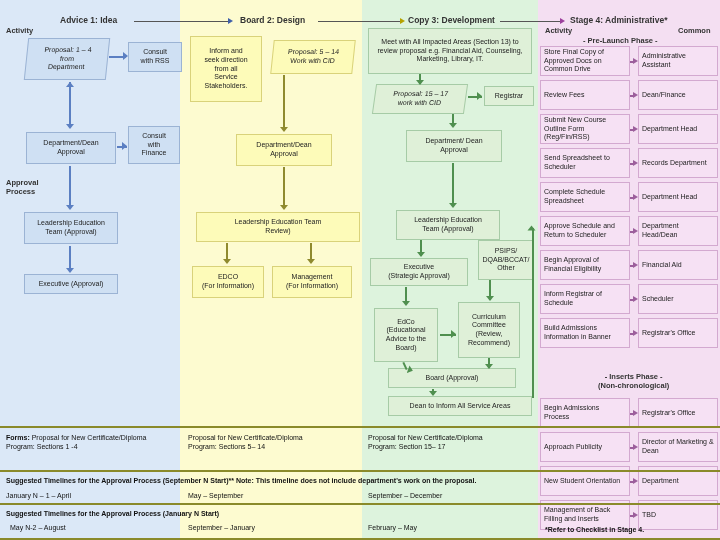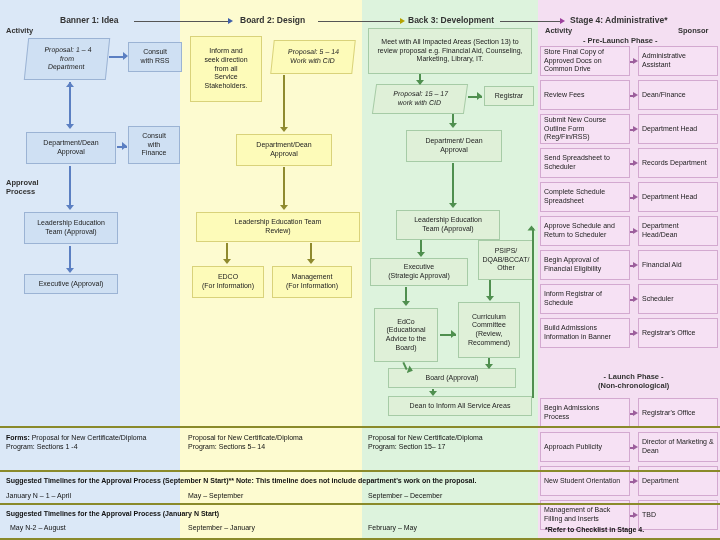--- a/index.html
+++ b/index.html
@@ -91,41 +91,41 @@
 <body>
 
 <div id="page">
 
   <div class="col col1"></div>
   <div class="col col2"></div>
   <div class="col col3"></div>
   <div class="col col4"></div>
 
 
-  <div class="stage-label" style="left:60px;top:15px;">Banner 1: Idea</div>
+  <div class="stage-label" style="left:60px;top:15px;">Advice 1: Idea</div>
   <div class="rule" style="left:134px;top:21px;width:94px;"></div>
   <div class="arrowhead ah-blue" style="left:228px;top:18px;"></div>
 
   <div class="stage-label" style="left:240px;top:15px;">Board 2: Design</div>
   <div class="rule" style="left:318px;top:21px;width:82px;"></div>
   <div class="arrowhead ah-yellow" style="left:400px;top:18px;"></div>
 
-  <div class="stage-label" style="left:408px;top:15px;">Back 3: Development</div>
+  <div class="stage-label" style="left:408px;top:15px;">Copy 3: Development</div>
   <div class="rule" style="left:500px;top:21px;width:60px;"></div>
   <div class="arrowhead ah-purple" style="left:560px;top:18px;"></div>
 
   <div class="stage-label" style="left:570px;top:15px;">Stage 4: Administrative*</div>
 
   <div class="sub-label" style="left:6px;top:26px;">Activity</div>
   <div class="sub-label" style="left:6px;top:178px;white-space:pre;">Approval
 Process</div>
   <div class="sub-label" style="left:545px;top:26px;">Activity</div>
-  <div class="sponsor-label" style="left:678px;top:26px;">Sponsor</div>
+  <div class="sponsor-label" style="left:678px;top:26px;">Common</div>
   <div class="sub-label" style="left:583px;top:36px;">- Pre-Launch Phase -</div>
-  <div class="sub-label" style="left:598px;top:372px;white-space:pre;text-align:center;">- Launch Phase -
+  <div class="sub-label" style="left:598px;top:372px;white-space:pre;text-align:center;">- Inserts Phase -
 (Non-chronological)</div>
 
   <div class="box b-blue" style="left:26px;top:38px;width:82px;height:42px;white-space:pre;transform:skewX(-6deg);">Proposal: 1 – 4
 from
 Department</div>
   <div class="box b-blue" style="left:128px;top:42px;width:54px;height:30px;white-space:pre;">Consult
 with RSS</div>
   <div class="box b-blue" style="left:26px;top:132px;width:90px;height:32px;white-space:pre;">Department/Dean
 Approval</div>
   <div class="box b-blue" style="left:128px;top:126px;width:52px;height:38px;white-space:pre;">Consult

